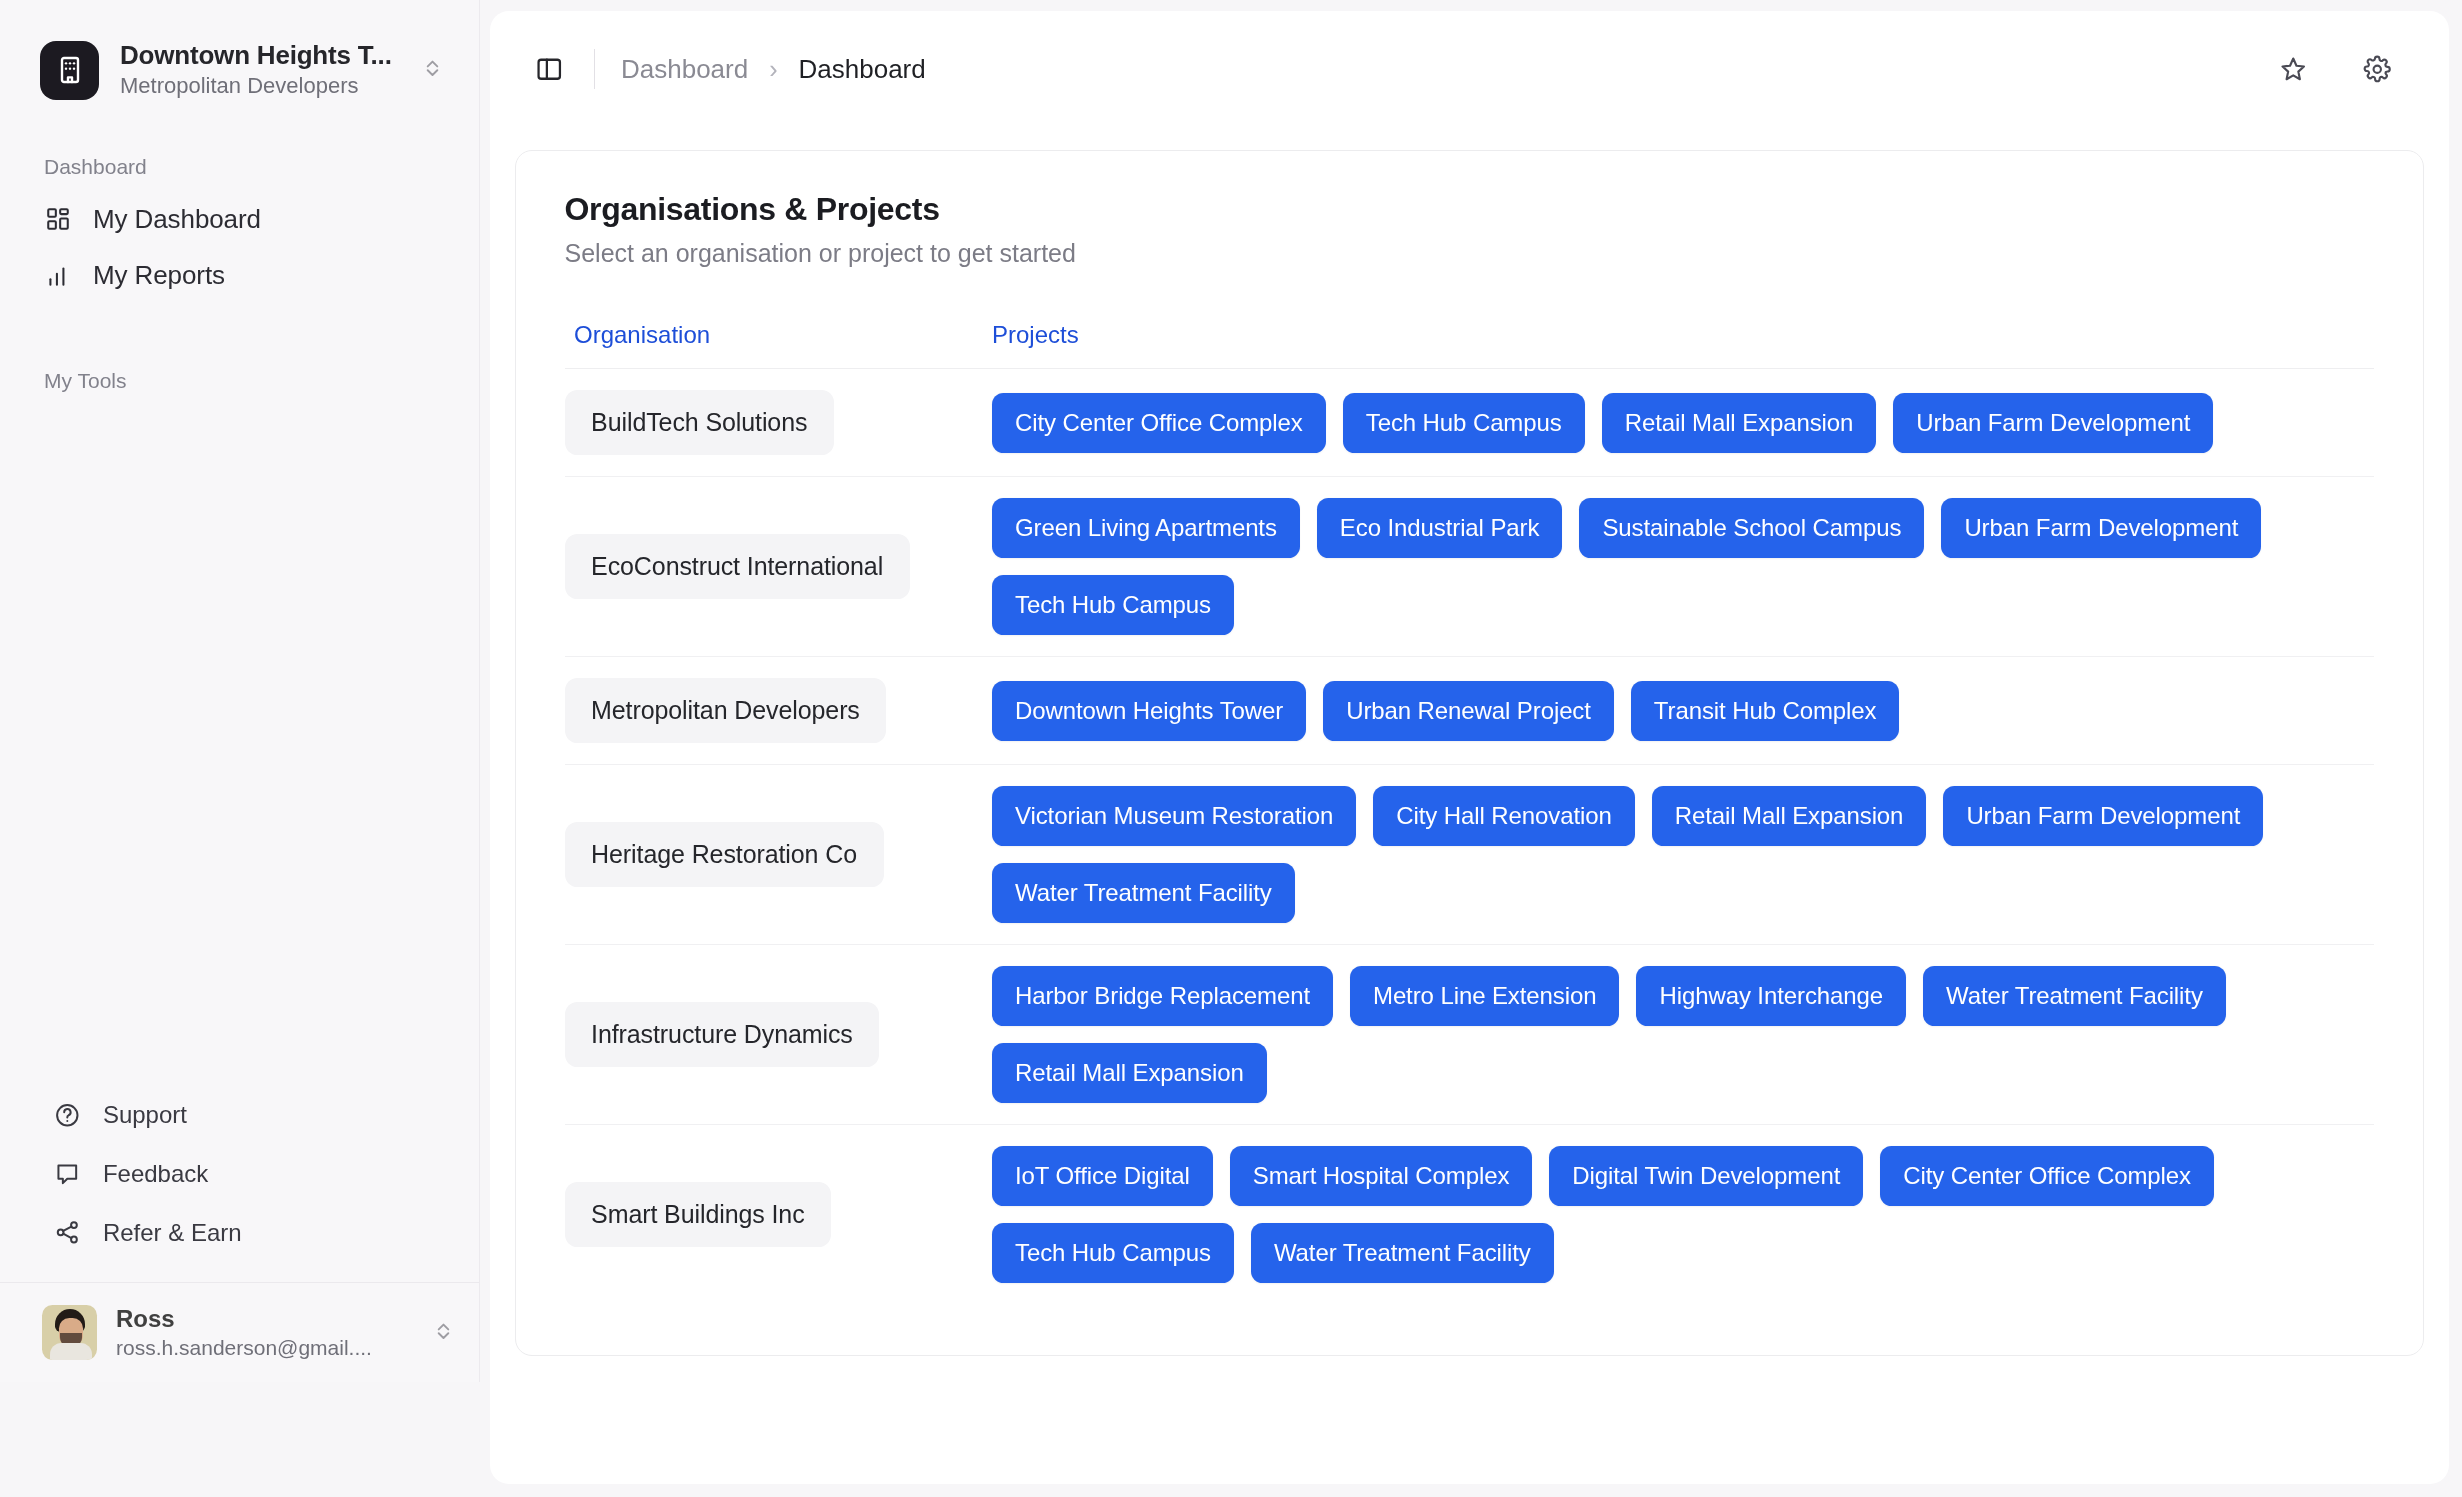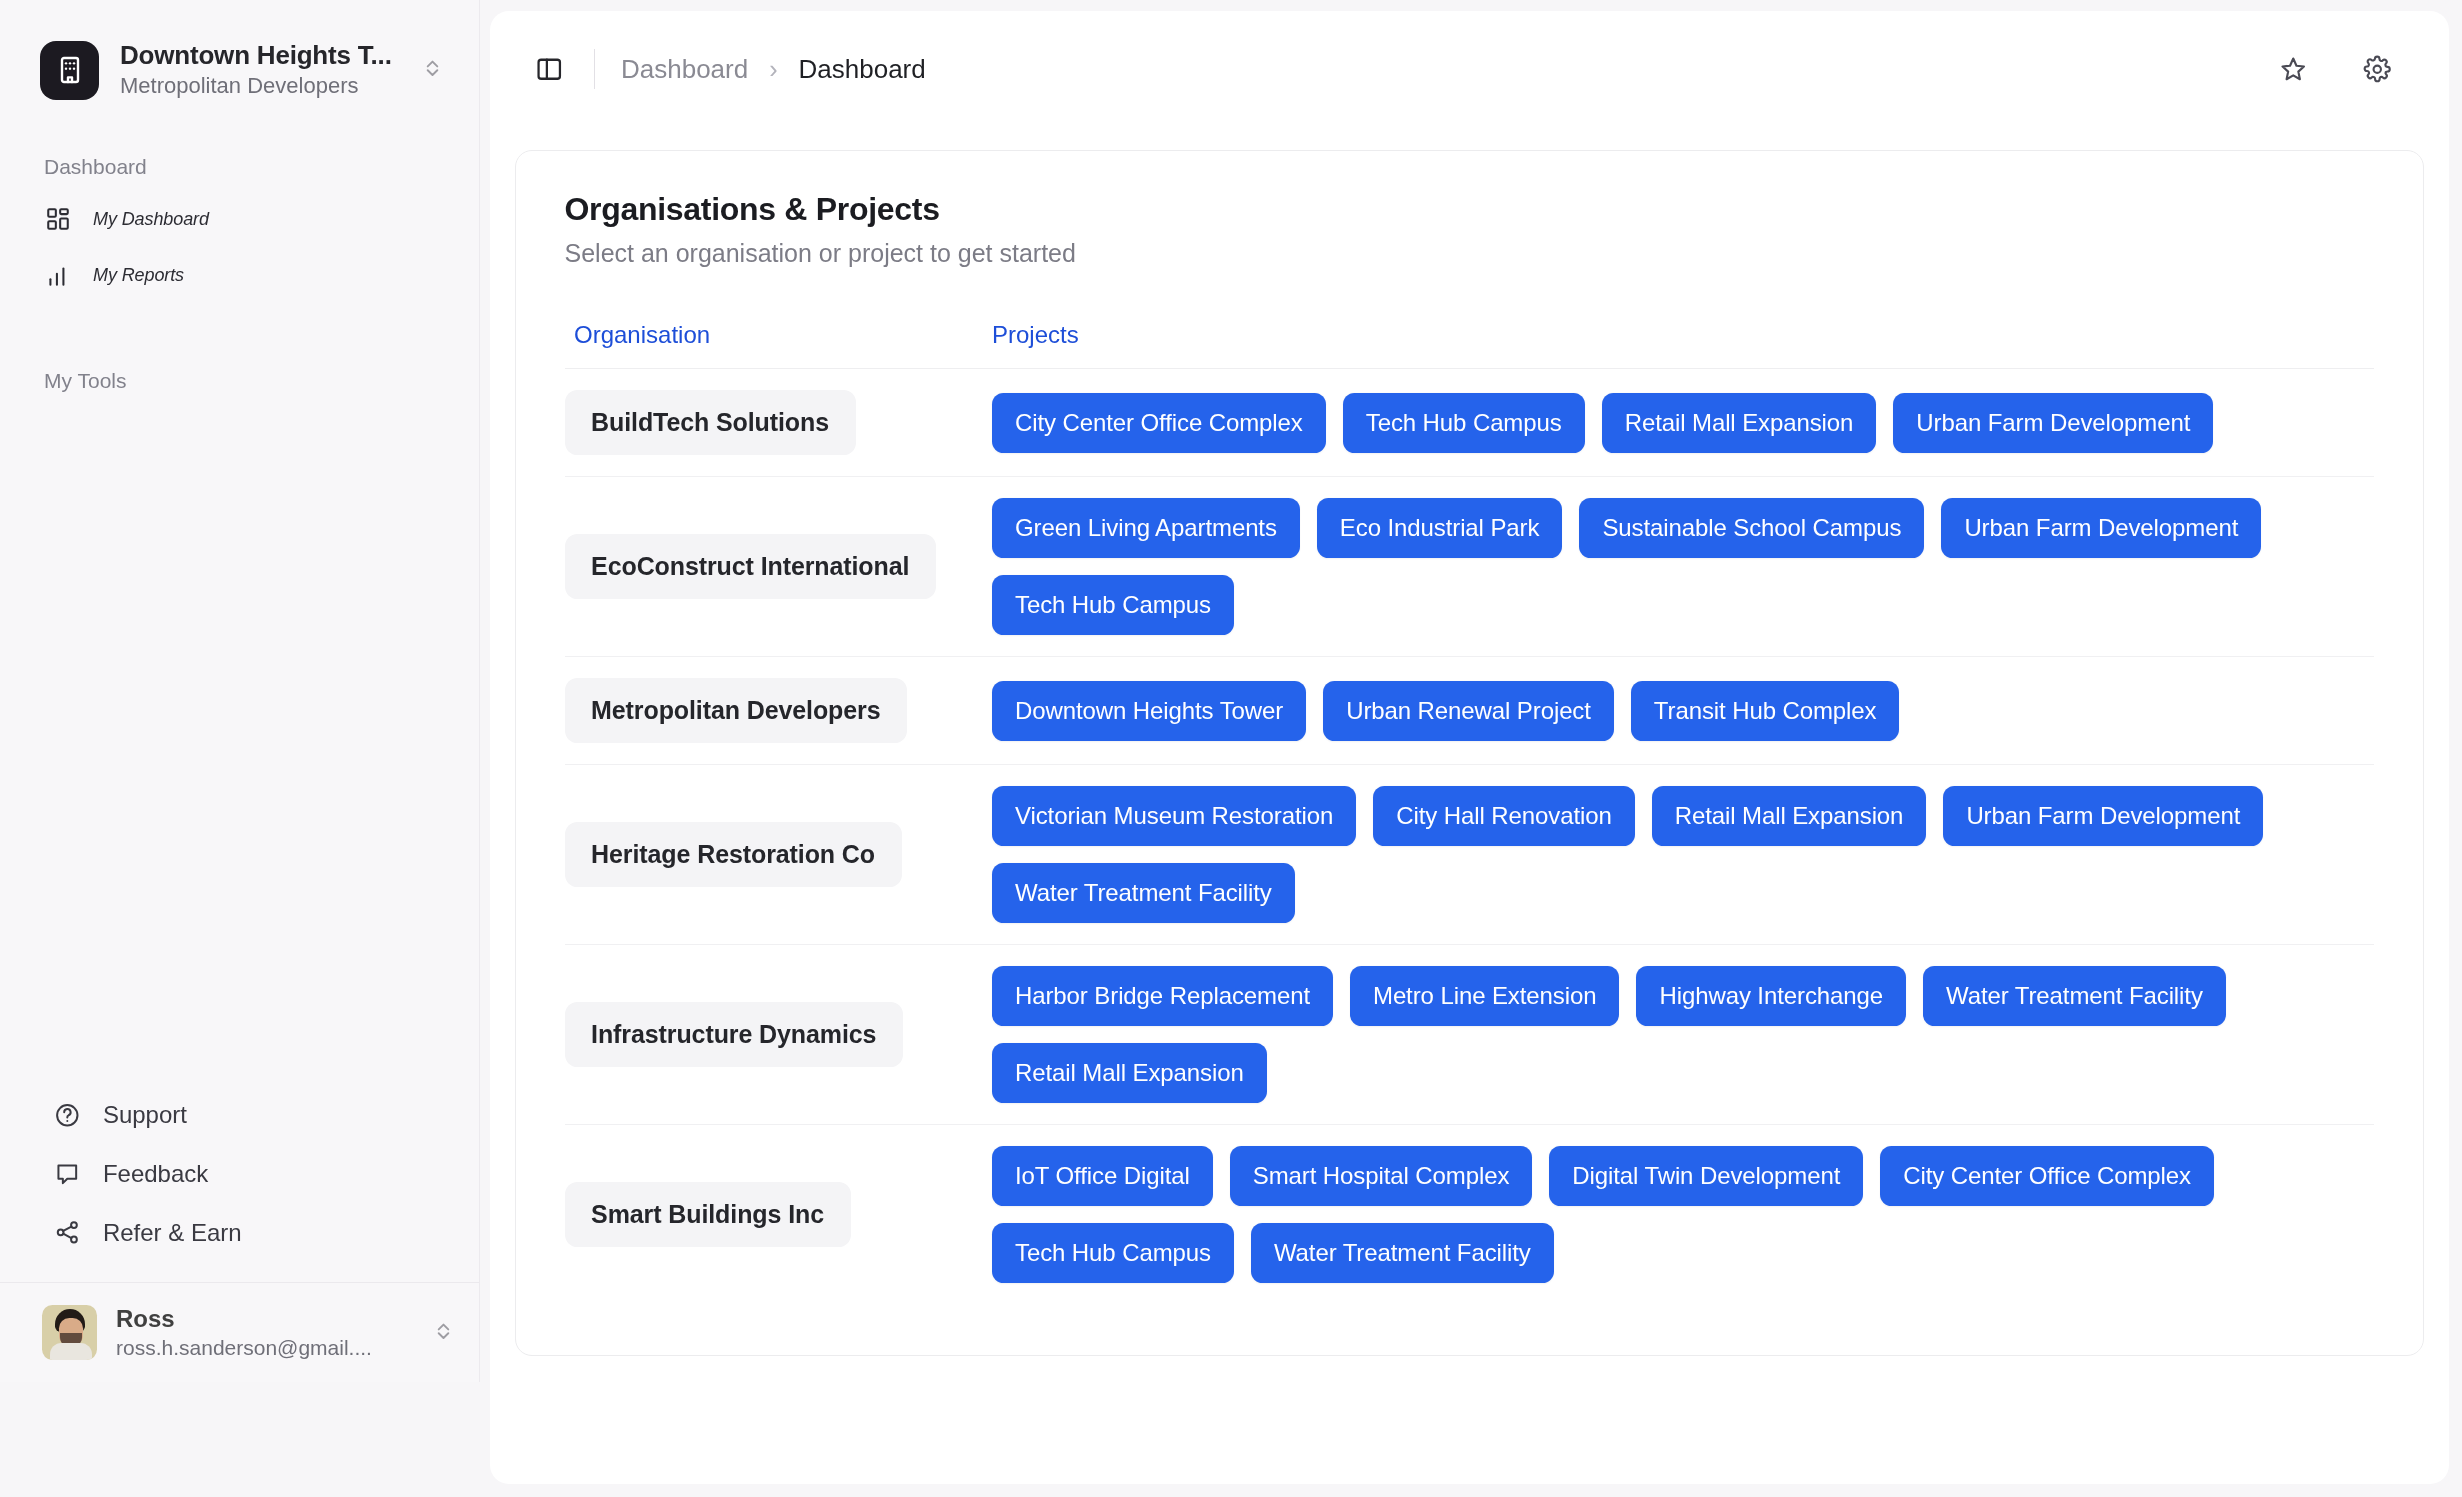--- a/index.html
+++ b/index.html
@@ -85,21 +85,21 @@
     align-items: center;
     gap: 21px;
     height: 53px;
     margin: 0 21px 3.8px 28.5px;
     padding: 0 15px;
     border-radius: 11.4px;
     cursor: pointer;
     color: #2c2c33;
   }
   .nav-item .ico { width: 28.5px; height: 28.5px; flex: 0 0 28.5px; display: flex; align-items: center; justify-content: center; }
-  .nav-item .lbl { font-size: 18px; letter-spacing: -0.1px; font-style: italic; }
+  .nav-item .lbl { font-size: 26px; letter-spacing: -0.1px; }
 
   .sidebar-spacer { flex: 1 1 auto; }
 
   .footer-links { margin-bottom: 17px; }
   .footer-item {
     display: flex;
     align-items: center;
     gap: 21px;
     height: 53px;
     margin: 0 21px 5.7px 42px;
@@ -236,21 +236,21 @@
 
   .org-cell { width: 418px; flex: 0 0 418px; display: flex; }
   .org-chip {
     display: inline-flex;
     align-items: center;
     justify-content: center;
     background: #f4f4f6;
     border-radius: 12.3px;
     padding: 18px 26.6px;
     font-size: 25px;
-    font-weight: 700;
+    font-weight: 400;
     color: #25262b;
     white-space: nowrap;
     cursor: pointer;
     letter-spacing: -0.1px;
   }
 
   .proj-cell {
     flex: 1 1 auto;
     display: flex;
     flex-wrap: wrap;

